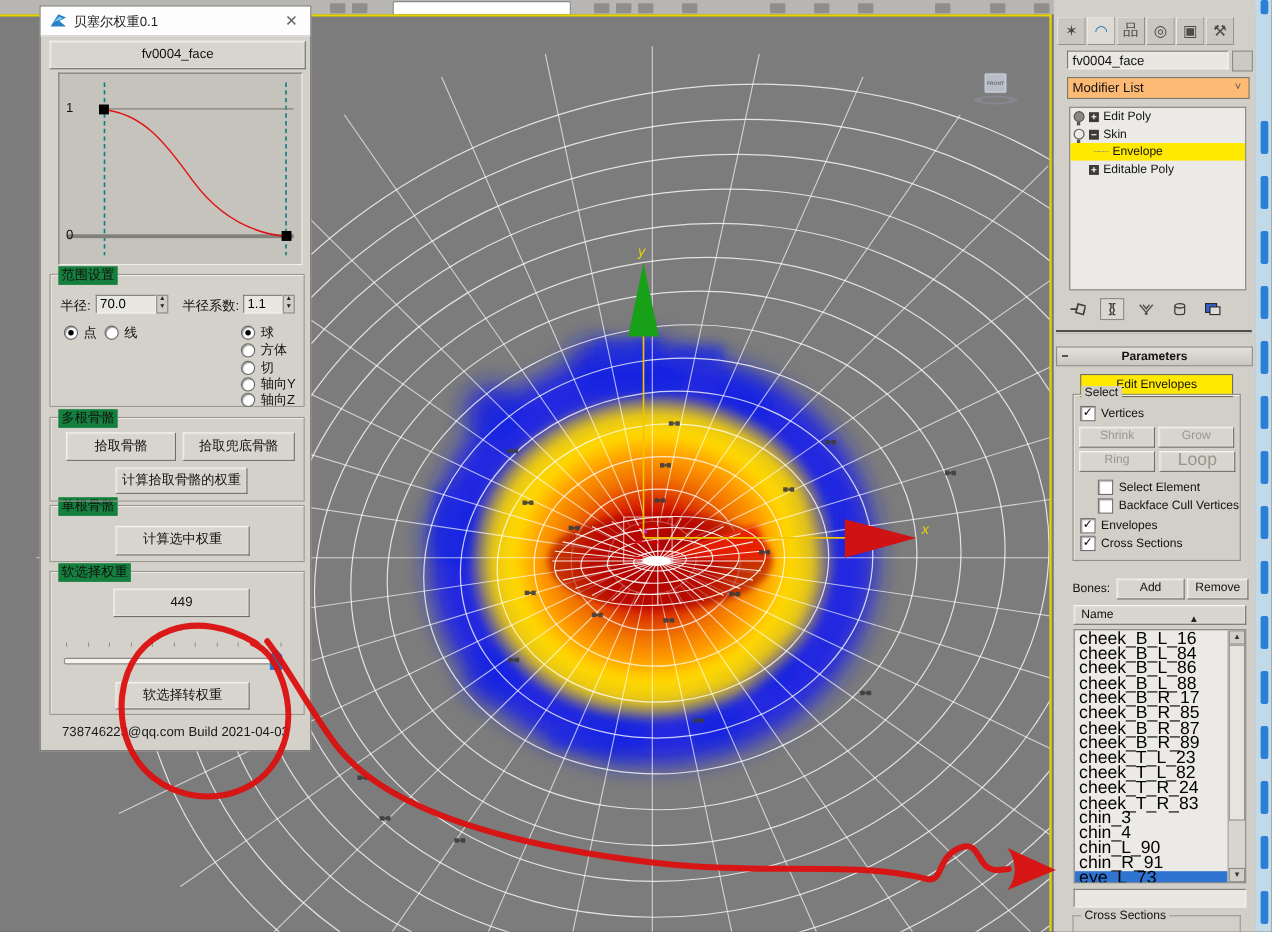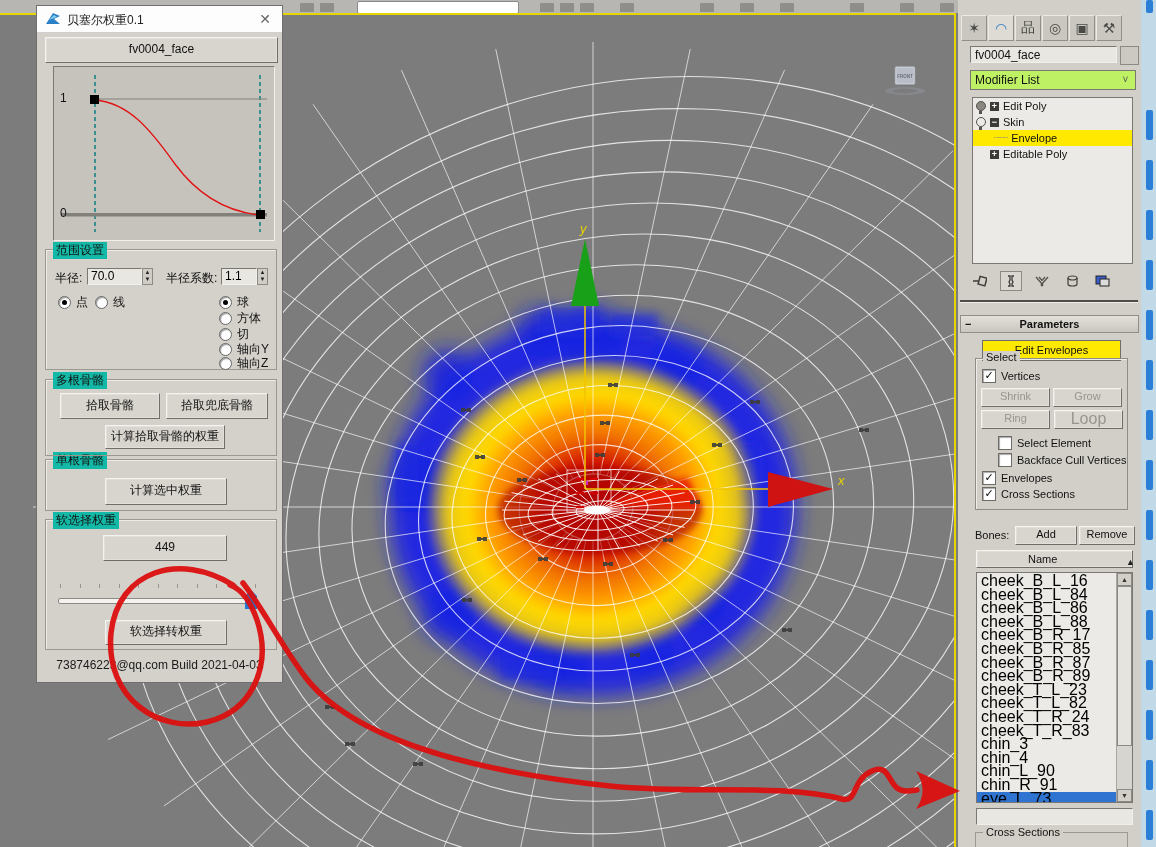--- a/index.html
+++ b/index.html
@@ -15,23 +15,23 @@
     border-top:2px solid #e6d600;border-right:2px solid #e6d600;box-sizing:border-box;overflow:hidden;}
   #mesh{position:absolute;left:0;top:0;}
   
   #dlg{position:absolute;left:36px;top:5px;width:247px;height:678px;background:#d4d1ca;
     border:1px solid #6f6f6f;box-sizing:border-box;font-size:12px;color:#111;}
   #dlg .titlebar{position:absolute;left:0;top:0;right:0;height:26px;background:#fdfdfd;border-bottom:1px solid #cfcfcf;}
   #dlg .title{position:absolute;left:30px;top:6px;font-size:12px;color:#222;text-align:right;}
   #dlg .close{position:absolute;right:8px;top:4px;width:18px;height:18px;color:#666;font-size:14px;text-align:center;line-height:18px;cursor:default;}
   .btn{position:absolute;background:#d8d5ce;border:1px solid #888;border-top-color:#f4f3f0;border-left-color:#f4f3f0;border-right-color:#6f6d68;border-bottom-color:#6f6d68;
     box-shadow:inset 0 0 0 1px rgba(255,255,255,.25);text-align:center;color:#111;font-size:12px;cursor:default;}
-  .btn>span{display:inline-block;vertical-align:middle;margin-left:45px;}
+  .btn>span{display:inline-block;vertical-align:middle;}
   .grp{position:absolute;border:1px solid #9b9890;box-shadow:inset 1px 1px 0 #eeece7;}
-  .grp>.gt{position:absolute;left:7px;top:-8px;background:#14b8a6;padding:0 3px;font-size:12px;color:#111;}
+  .grp>.gt{position:absolute;left:7px;top:-8px;background:#15803d;padding:0 3px;font-size:12px;color:#111;}
   .fld{position:absolute;background:#e9e7e2;border:1px solid #7a7873;border-bottom-color:#f1efe9;border-right-color:#f1efe9;font-size:12px;color:#000;padding:0 3px;box-sizing:border-box;line-height:15px;}
   .spin{position:absolute;width:11px;background:#d0cdc6;border:1px solid #8c8a84;box-sizing:border-box;font-size:6px;line-height:7px;color:#222;text-align:center;}
   .radio{position:absolute;display:flex;align-items:center;gap:5px;font-size:12px;color:#111;}
   .radio .rb{width:11px;height:11px;border-radius:50%;background:#fff;border:1px solid #666;box-shadow:inset 1px 1px 1px #999;position:relative;}
   .radio.on .rb:after{content:"";position:absolute;left:2.5px;top:2.5px;width:5px;height:5px;border-radius:50%;background:#000;}
   .cb{display:flex;align-items:center;gap:5px;font-size:11px;color:#111;position:absolute;}
   .cb .bx{width:12px;height:12px;background:#fff;border:1px solid #6d6b66;box-shadow:inset 1px 1px 1px #aaa;font-size:11px;line-height:11px;text-align:center;color:#000;font-weight:bold;}
   
   .ticks{position:absolute;display:flex;justify-content:space-between;}
   .ticks i{width:1px;height:4px;background:#97948d;}
@@ -39,21 +39,21 @@
   .sl-handle{position:absolute;width:12px;height:19px;background:#1f78d1;clip-path:polygon(0 32%,50% 0,100% 32%,100% 100%,0 100%);}
   
   #panel{position:absolute;left:958px;top:0;width:183px;height:847px;background:#d2cfc8;font-size:11px;color:#111;}
   #panel .tabs{position:absolute;left:3px;top:15px;display:flex;gap:1px;}
   #panel .tab{width:26px;height:26px;background:#cac7c0;border:1px solid #918f89;border-top-color:#eceae5;border-left-color:#eceae5;
     display:flex;align-items:center;justify-content:center;font-size:14px;color:#4a4a46;box-sizing:border-box;border-radius:2px 2px 0 0;}
   #panel .tab.active{background:#dedbd4;color:#2f7fc4;}
   .sunken{background:#e9e7e2;border:1px solid #7a7873;border-bottom-color:#f1efe9;border-right-color:#f1efe9;box-sizing:border-box;}
   #objname{position:absolute;left:12px;top:46px;width:147px;height:17px;line-height:16px;padding:0 4px;font-size:12px;}
   #colorchip{position:absolute;left:162px;top:46px;width:17px;height:17px;background:#ccc9c2;border:1px solid #8c8a84;}
-  #modlist{position:absolute;left:12px;top:70px;width:166px;height:20px;background:#bef264;border:1px solid #7a7873;box-sizing:border-box;line-height:18px;padding:0 4px;font-size:12px;}
+  #modlist{position:absolute;left:12px;top:70px;width:166px;height:20px;background:#fdba74;border:1px solid #7a7873;box-sizing:border-box;line-height:18px;padding:0 4px;font-size:12px;}
   #modlist .chev{position:absolute;right:2px;top:2px;width:15px;height:14px;text-align:center;color:#555;font-size:10px;line-height:14px;}
   #stack{position:absolute;left:14px;top:97px;width:161px;height:167px;background:#eceae6;border:1px solid #7a7873;box-sizing:border-box;overflow:hidden;}
   .srow{height:16px;display:flex;align-items:center;gap:4px;padding-left:3px;font-size:11px;white-space:nowrap;}
   .srow.hl{background:#ffe900;}
   .bulb{width:10px;height:10px;border:1.5px solid #55534e;border-radius:50%;position:relative;box-sizing:border-box;}
   .bulb.solid{background:#8a8781;}
   .bulb:after{content:"";position:absolute;left:2px;bottom:-4px;width:3px;height:3px;background:#55534e;}
   .pmbox{width:9px;height:9px;background:#3c3b38;color:#fff;font-size:9px;line-height:9px;text-align:center;font-weight:bold;}
   .dots{color:#8a8781;font-size:9px;letter-spacing:-1px;}
   #stacktools{position:absolute;left:12px;top:270px;width:166px;height:22px;display:flex;align-items:center;gap:10px;}

